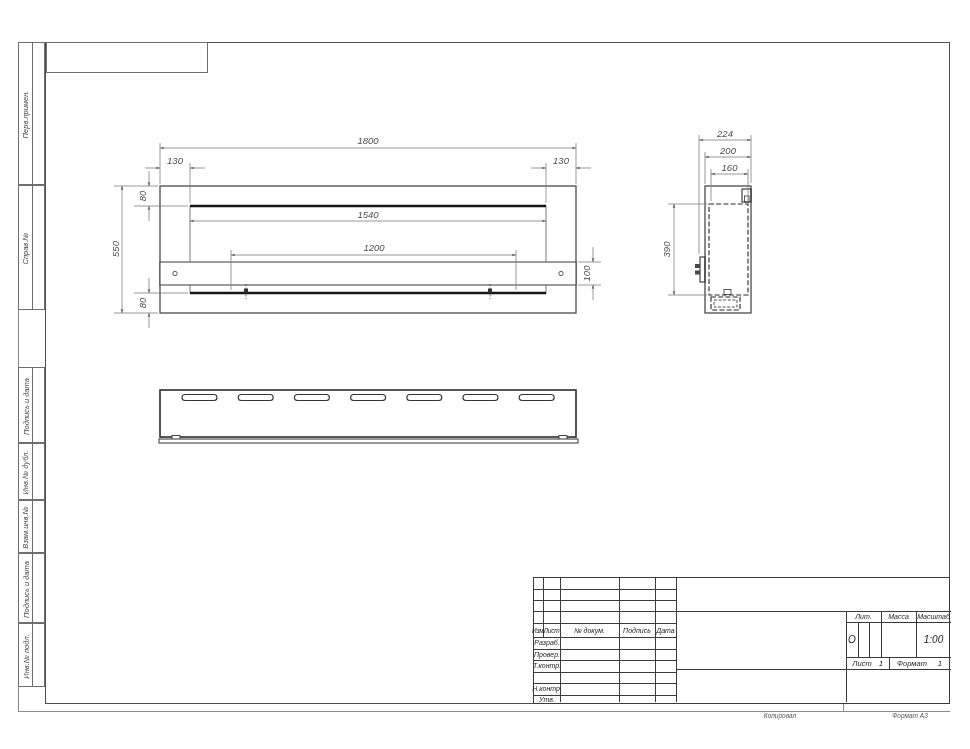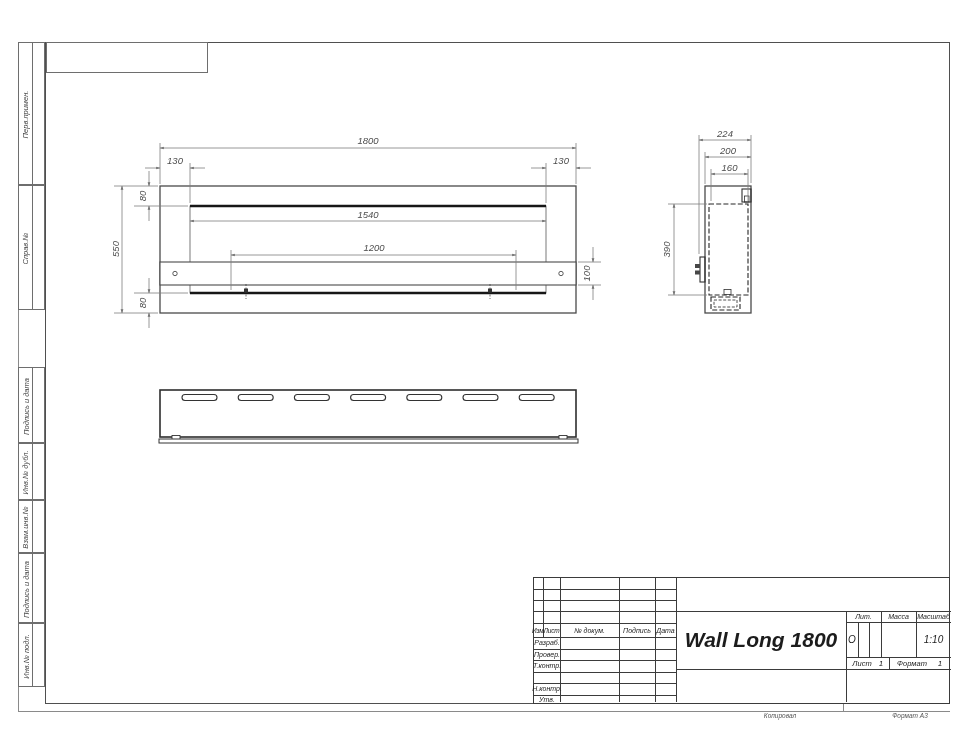--- a/index.html
+++ b/index.html
@@ -225,27 +225,26 @@
     <div class="tc f7" style="left:26px;top:45px;width:59px;height:14px;">№ докум.</div>
     <div class="tc f7" style="left:85px;top:45px;width:36px;height:14px;">Подпись</div>
     <div class="tc f7" style="left:121px;top:45px;width:21px;height:14px;">Дата</div>
 
     <div class="tc f7" style="left:0;top:59px;width:26px;height:11.5px;">Разраб.</div>
     <div class="tc f7" style="left:0;top:70.5px;width:26px;height:11.5px;">Провер.</div>
     <div class="tc f7" style="left:0;top:82px;width:26px;height:11.5px;">Т.контр.</div>
     <div class="tc f7" style="left:0;top:105px;width:26px;height:11.5px;">Н.контр.</div>
     <div class="tc f7" style="left:0;top:116.5px;width:26px;height:10px;">Утв.</div>
 
-    <div class="tc doc-title" style="left:142px;top:33px;width:170px;height:58px;">Wall Long 1800</div>
 
     <div class="tc f7" style="left:312px;top:33px;width:35px;height:11px;">Лит.</div>
     <div class="tc f7" style="left:347px;top:33px;width:35px;height:11px;">Масса</div>
     <div class="tc f7" style="left:382px;top:33px;width:35px;height:11px;">Масштаб</div>
     <div class="tc f10" style="left:312px;top:44px;width:11.7px;height:35px;">О</div>
-    <div class="tc f10" style="left:382px;top:44px;width:35px;height:35px;">1:10</div>
+    <div class="tc f10" style="left:382px;top:44px;width:35px;height:35px;">1:00</div>
     <div class="tc f75" style="left:314px;top:79px;width:28px;height:12px;">Лист</div>
     <div class="tc f8" style="left:340px;top:79px;width:14px;height:12px;">1</div>
     <div class="tc f75" style="left:360px;top:79px;width:36px;height:12px;">Формат</div>
     <div class="tc f8" style="left:398px;top:79px;width:16px;height:12px;">1</div>
   </div>
 
   <div class="vl" style="left:843px;top:704px;height:7px;background:#8a8a8a;"></div>
   <div class="footer-txt" style="left:745px;top:712px;width:70px;text-align:center;">Копировал</div>
   <div class="footer-txt" style="left:875px;top:712px;width:70px;text-align:center;">Формат А3</div>
 

